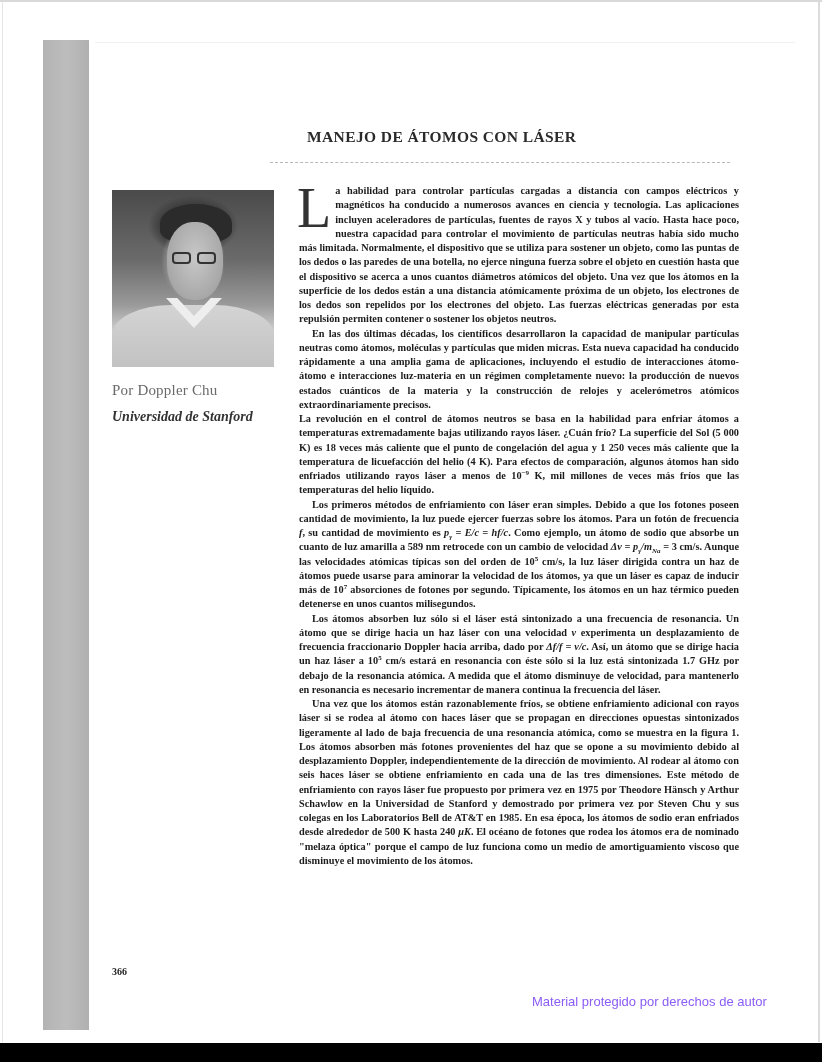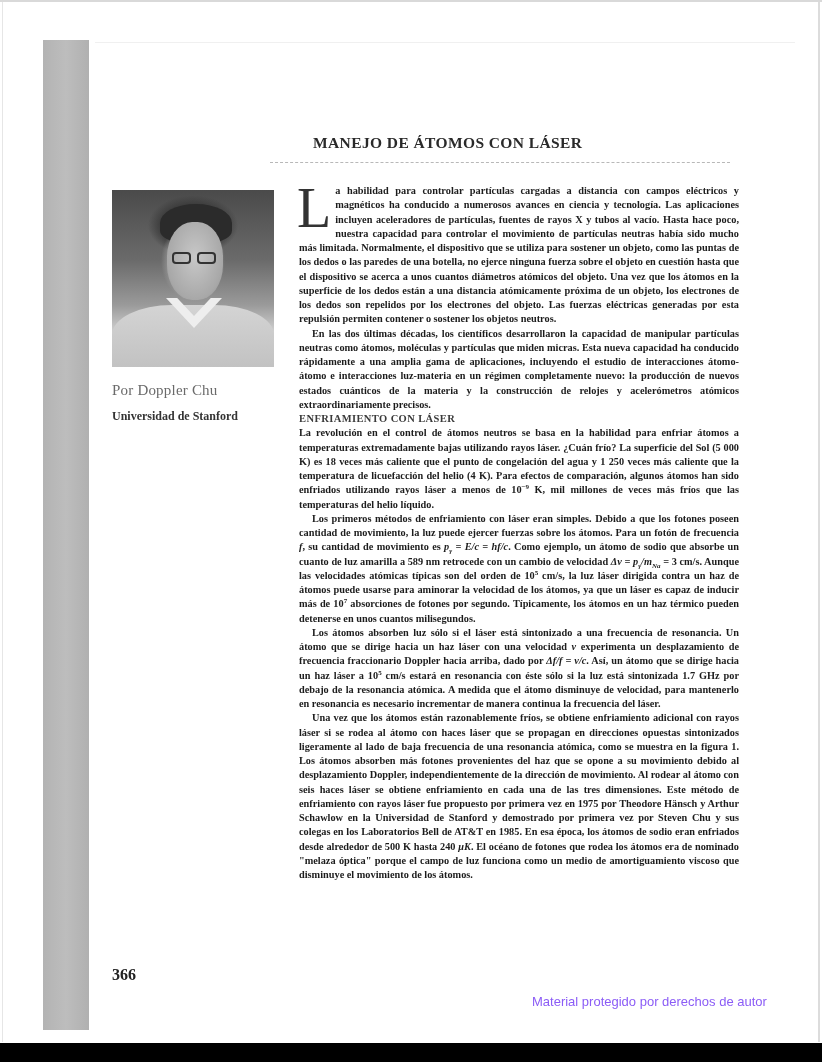--- a/index.html
+++ b/index.html
@@ -56,79 +56,78 @@
   }
   .portrait .collar {
     position: absolute; left: 54px; top: 108px; width: 56px; height: 30px;
     background: #eeeeee; clip-path: polygon(0 0, 50% 100%, 100% 0, 80% 0, 50% 60%, 20% 0);
   }
 
   .author {
     position: absolute; left: 112px; top: 382px; font-size: 15px; color: #6a6a6a; letter-spacing: 0.2px;
   }
   .affiliation {
-    position: absolute; left: 112px; top: 409px; font-size: 12px; font-weight: bold; color: #333;
+    position: absolute; left: 112px; top: 409px; font-size: 14px; font-style: italic; font-weight: bold; color: #333;
   }
 
   .body-col {
     position: absolute; left: 299px; top: 184px; width: 440px;
     font-size: 10.3px; line-height: 14.25px; color: #1c1c1c; font-weight: bold;
     text-align: justify;
   }
   .body-col p { margin: 0; text-indent: 13px; }
   .body-col p.first { text-indent: 0; }
   .dropcap {
     float: left; font-size: 56px; line-height: 44px; margin: 2px 4px 0 -2px; color: #333;
     font-weight: normal;
   }
   .section-heading {
     font-size: 10.5px; letter-spacing: 0.4px; color: #3a3a3a; margin: 18px 0 13px 0; text-indent: 0 !important;
   }
 
   .page-number {
-    position: absolute; left: 112px; top: 966px; font-size: 16px; font-weight: bold; color: #222; text-align: center;
+    position: absolute; left: 112px; top: 966px; font-size: 10px; font-weight: bold; color: #222; text-align: center;
   }
   .watermark {
     position: absolute; left: 532px; top: 994px; font-family: "Liberation Sans", sans-serif;
     font-size: 13px; color: #8b5cf6;
   }
   sup, sub { font-size: 7px; line-height: 0; }
 </style>
 </head>
 <body>
 
 <div class="frame-top"></div>
 <div class="frame-left"></div>
 <div class="frame-right"></div>
 <div class="faint-top-line"></div>
 
 <div class="gray-band"></div>
 
-<h1 class="title" style="margin:14px;">MANEJO DE ÁTOMOS CON LÁSER</h1>
+<h1 class="title" style="margin:8px;">MANEJO DE ÁTOMOS CON LÁSER</h1>
 <div class="title-rule"></div>
 
 <div class="portrait" role="img" aria-label="Retrato de Steven Chu">
   <div class="hair"></div>
   <div class="face"></div>
   <div class="glasses">
       <span style="left:0"></span>
       <span style="left:25px"></span>
     </div>
   <div class="shirt"></div>
   <div class="collar"></div>
 </div>
 
 <div class="author">Por Doppler Chu</div>
 <div class="affiliation">Universidad de Stanford</div>
 
 <div class="body-col">
   <p class="first"><span class="dropcap">L</span><span>a habilidad para controlar partículas cargadas a distancia con campos eléctricos y magnéticos ha conducido a numerosos avances en ciencia y tecnología. Las aplicaciones incluyen aceleradores de partículas, fuentes de rayos X y tubos al vacío. Hasta hace poco, nuestra capacidad para controlar el movimiento de partículas neutras había sido mucho más limitada. Normalmente, el dispositivo que se utiliza para sostener un objeto, como las puntas de los dedos o las paredes de una botella, no ejerce ninguna fuerza sobre el objeto en cuestión hasta que el dispositivo se acerca a unos cuantos diámetros atómicos del objeto. Una vez que los átomos en la superficie de los dedos están a una distancia atómicamente próxima de un objeto, los electrones de los dedos son repelidos por los electrones del objeto. Las fuerzas eléctricas generadas por esta repulsión permiten contener o sostener los objetos neutros.</span></p>
   <p>En las dos últimas décadas, los científicos desarrollaron la capacidad de manipular partículas neutras como átomos, moléculas y partículas que miden micras. Esta nueva capacidad ha conducido rápidamente a una amplia gama de aplicaciones, incluyendo el estudio de interacciones átomo-átomo e interacciones luz-materia en un régimen completamente nuevo: la producción de nuevos estados cuánticos de la materia y la construcción de relojes y acelerómetros atómicos extraordinariamente precisos.</p>
 
-  <p class="section-heading">ENFRIAMIENTO CON LÁSER</p>
 
   <p class="first"><span>La revolución en el control de átomos neutros se basa en la habilidad para enfriar átomos a temperaturas extremadamente bajas utilizando rayos láser. ¿Cuán frío? La superficie del Sol (5 000 K) es 18 veces más caliente que el punto de congelación del agua y 1 250 veces más caliente que la temperatura de licuefacción del helio (4 K). Para efectos de comparación, algunos átomos han sido enfriados utilizando rayos láser a menos de 10</span><sup>−9</sup><span> K, mil millones de veces más fríos que las temperaturas del helio líquido.</span></p>
 
   <p><span>Los primeros métodos de enfriamiento con láser eran simples. Debido a que los fotones poseen cantidad de movimiento, la luz puede ejercer fuerzas sobre los átomos. Para un fotón de frecuencia </span><i>f</i><span>, su cantidad de movimiento es </span><i><span>p</span><sub>γ</sub><span> = E/c = hf/c</span></i><span>. Como ejemplo, un átomo de sodio que absorbe un cuanto de luz amarilla a 589 nm retrocede con un cambio de velocidad </span><i><span>Δv = p</span><sub>γ</sub><span>/m</span><sub>Na</sub></i><span> = 3 cm/s. Aunque las velocidades atómicas típicas son del orden de 10</span><sup>5</sup><span> cm/s, la luz láser dirigida contra un haz de átomos puede usarse para aminorar la velocidad de los átomos, ya que un láser es capaz de inducir más de 10</span><sup>7</sup><span> absorciones de fotones por segundo. Típicamente, los átomos en un haz térmico pueden detenerse en unos cuantos milisegundos.</span></p>
 
   <p><span>Los átomos absorben luz sólo si el láser está sintonizado a una frecuencia de resonancia. Un átomo que se dirige hacia un haz láser con una velocidad </span><i>v</i><span> experimenta un desplazamiento de frecuencia fraccionario Doppler hacia arriba, dado por </span><i>Δf/f = v/c</i><span>. Así, un átomo que se dirige hacia un haz láser a 10</span><sup>5</sup><span> cm/s estará en resonancia con éste sólo si la luz está sintonizada 1.7 GHz por debajo de la resonancia atómica. A medida que el átomo disminuye de velocidad, para mantenerlo en resonancia es necesario incrementar de manera continua la frecuencia del láser.</span></p>
 
   <p><span>Una vez que los átomos están razonablemente fríos, se obtiene enfriamiento adicional con rayos láser si se rodea al átomo con haces láser que se propagan en direcciones opuestas sintonizados ligeramente al lado de baja frecuencia de una resonancia atómica, como se muestra en la figura 1. Los átomos absorben más fotones provenientes del haz que se opone a su movimiento debido al desplazamiento Doppler, independientemente de la dirección de movimiento. Al rodear al átomo con seis haces láser se obtiene enfriamiento en cada una de las tres dimensiones. Este método de enfriamiento con rayos láser fue propuesto por primera vez en 1975 por Theodore Hänsch y Arthur Schawlow en la Universidad de Stanford y demostrado por primera vez por Steven Chu y sus colegas en los Laboratorios Bell de AT&amp;T en 1985. En esa época, los átomos de sodio eran enfriados desde alrededor de 500 K hasta 240 </span><i>μK</i><span>. El océano de fotones que rodea los átomos era de nominado "melaza óptica" porque el campo de luz funciona como un medio de amortiguamiento viscoso que disminuye el movimiento de los átomos.</span></p>
 </div>
 

